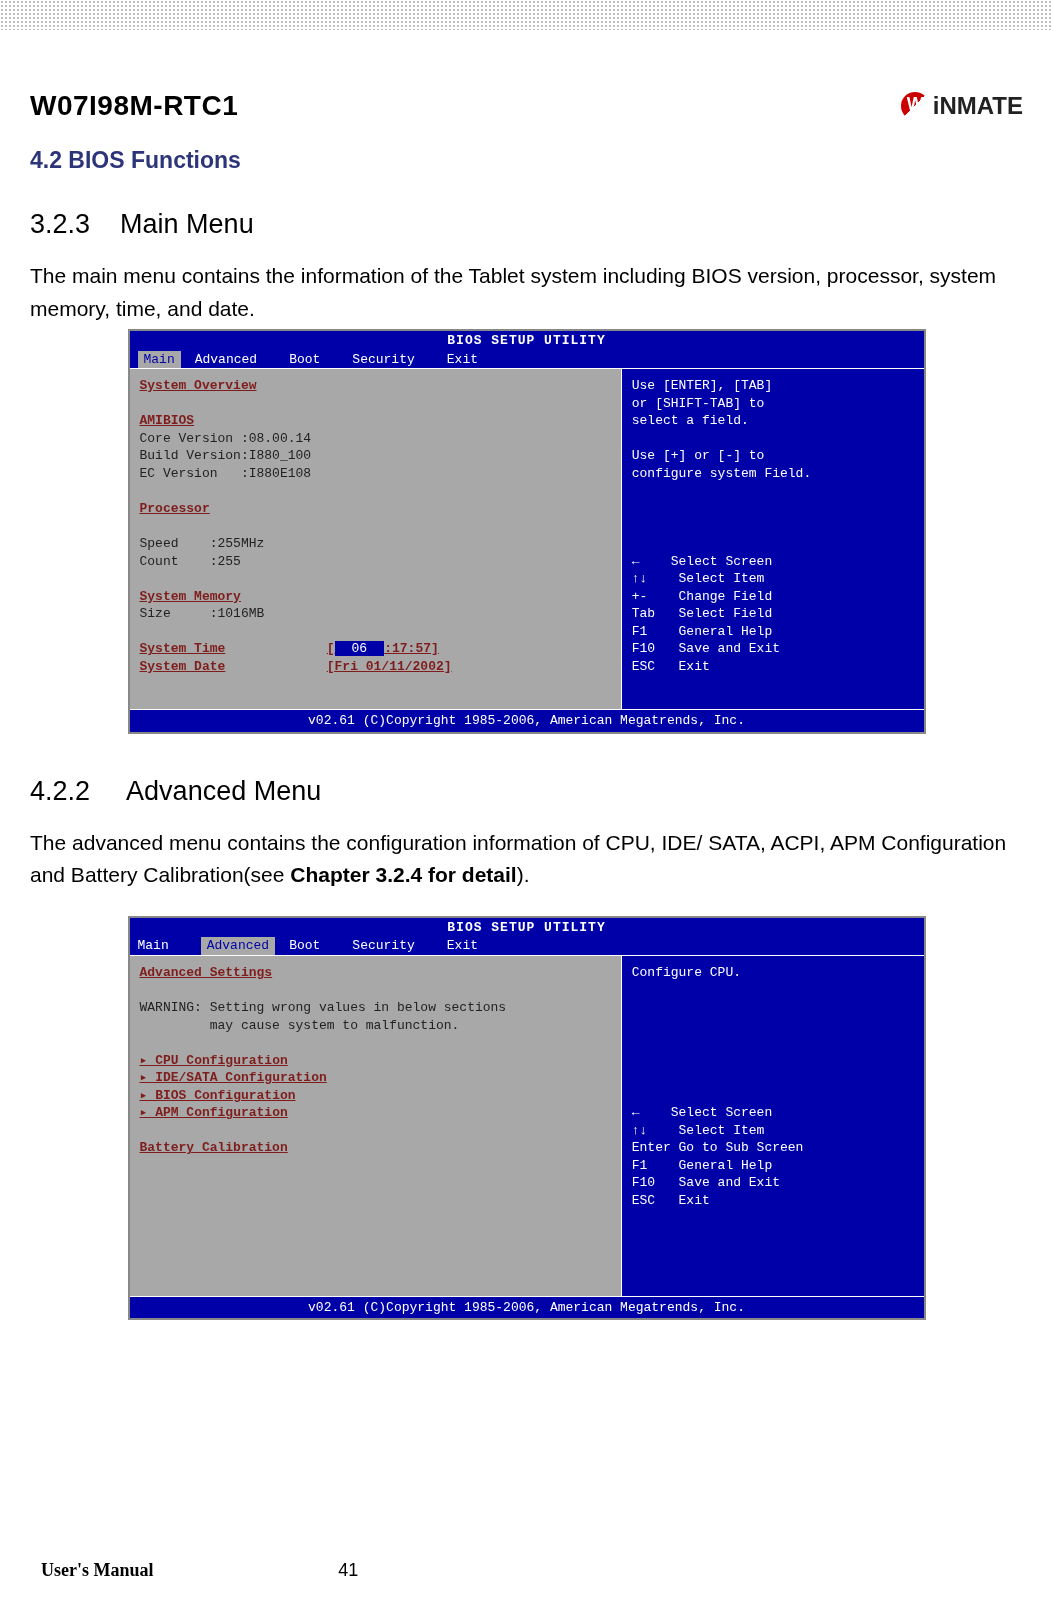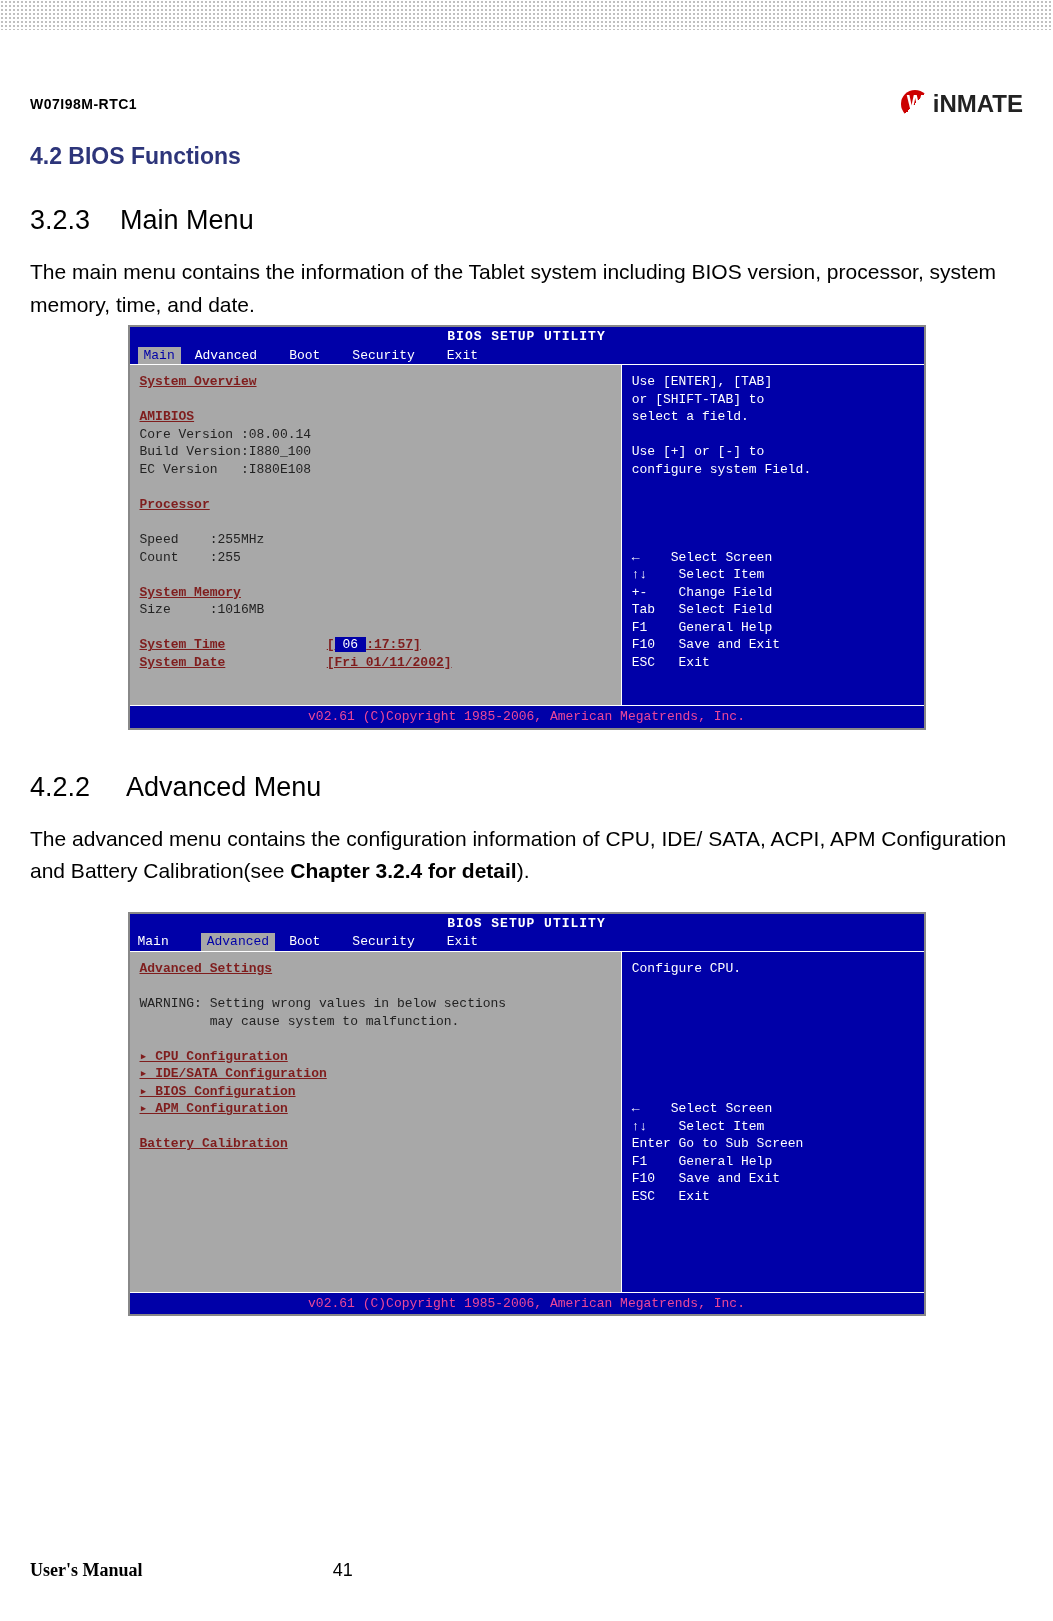--- a/index.html
+++ b/index.html
@@ -14,21 +14,21 @@
   .dither {
     height: 30px;
     background-image: radial-gradient(#808080 1px, transparent 1px);
     background-size: 4px 4px;
     opacity: 0.5;
   }
   .page {
     padding: 60px 30px 0 30px;
   }
   .header-row { display: flex; justify-content: space-between; align-items: center; margin-bottom: 25px; }
-  .model { font-weight: bold; font-size: 14px; letter-spacing: 0.5px; }
+  .model { font-weight: bold; font-size: 28px; letter-spacing: 0.5px; }
   .logo { display:flex; align-items:center; font-size:24px; font-weight:bold; color:#222; }
   .logo .swoosh {
     width: 28px; height: 28px; border-radius: 50%;
     background: linear-gradient(135deg,#c00 0 50%,#fff 50% 100%);
     margin-right:4px; position:relative;
   }
   .logo .swoosh:after{content:"W"; color:#fff; font-size:18px; font-weight:bold; position:absolute; left:6px; top:2px;}
   .h1 { font-size: 23px; color:#2d357a; font-weight:bold; margin-bottom: 35px; }
   .h2 { font-size: 27px; margin-bottom: 20px; }
   .body-text { font-size: 21px; line-height: 1.55; margin-bottom: 4px; }
@@ -47,25 +47,25 @@
   .bios-tabs .active { background:#a8a8a8; color:#0000a8; padding:0 6px; }
   .bios-body { display:flex; background:#0000a8; border-top:1px solid #fff;}
   .bios-left {
     flex: 0 0 62%; background:#a8a8a8; color:#0000a8; padding:8px 10px 30px 10px;
     border-right:1px solid #fff; min-height: 340px; white-space: pre;
   }
   .bios-right { flex:1; color:#fff; padding:8px 10px; white-space: pre; }
   .bios-right .helpw { color:#fff; }
   .bios-left .white { color:#7f1d1d; font-weight:bold;text-decoration:underline; }
   .bios-left .dim { color:#222; }
-  .bios-foot { background:#0000a8; color:#ec4899; text-align:center; border-top:1px solid #fff; padding:2px 16px; }
-  .caret { background:#0000a8; color:#fff; padding:0 8px; }
+  .bios-foot { background:#0000a8; color:#ffffff; text-align:center; border-top:1px solid #fff; padding:2px 16px; }
+  .caret { background:#0000a8; color:#fff; padding:0 17px; }
 
   .footer { position:absolute; bottom:40px; left:30px; right:30px; display:flex; justify-content:space-between; font-size:18px;}
-  .footer .um { font-family: "Times New Roman", serif; }
+  .footer .um { font-family: "Times New Roman", serif; margin-left: 11px; }
 </style>
 </head>
 <body>
 
 <div class="dither"></div>
 
 <div class="page">
   <div class="header-row">
     <div class="model">W07I98M-RTC1</div>
     <div class="logo">

